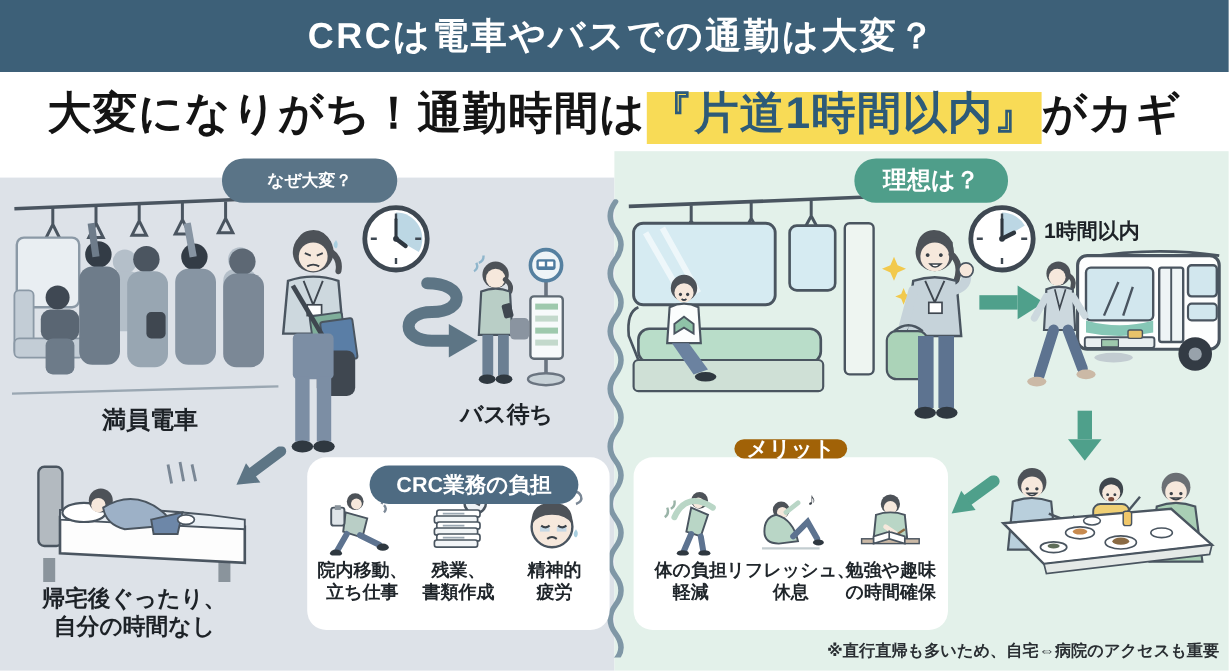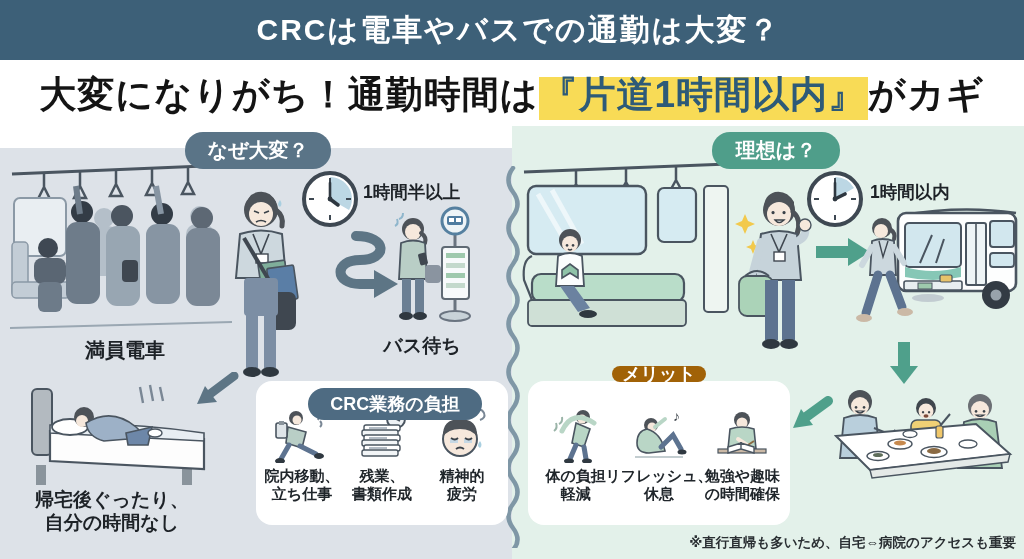--- a/index.html
+++ b/index.html
@@ -16,21 +16,21 @@
               align-items:center; justify-content:center; white-space:nowrap; }
   .headline span { font-size:37px; font-weight:900; color:#141414; letter-spacing:1px; }
   .headline .hl { color:#2d5a78;
      background:linear-gradient(180deg, rgba(248,219,86,0) 14%, #f8db56 14%); padding:0 2px; }
 
   .panel-left  { left:0;   top:148px; width:512px; height:411px; background:#dde2e8; }
   .panel-right { left:512px; top:126px; width:512px; height:433px; background:#e3f1ea; }
 
   .pill { display:flex; align-items:center; justify-content:center;
           color:#fff; font-weight:800; border-radius:18px; z-index:6; }
-  .pill-why   { left:185px; top:132px; width:146px; height:37px; background:#5a7487; font-size:20px; }
+  .pill-why   { left:185px; top:132px; width:146px; height:37px; background:#5a7487; font-size:14px; }
   .pill-ideal { left:712px; top:132px; width:128px; height:37px; background:#4f9e8a; font-size:20px; }
   .pill-burden{ left:308px; top:388px; width:174px; height:32px; background:#4e6b82; font-size:18px; border-radius:16px; }
   .pill-merit { left:612px; top:366px; width:94px;  height:16px; background:#a16207; font-size:18px; border-radius:16px; }
 
   .white-box { background:#fff; border-radius:16px; z-index:5; display:flex;
                justify-content:space-around; align-items:flex-start; padding:26px 6px 8px 6px; }
   .box-burden { left:256px; top:381px; width:252px; height:144px; }
   .box-merit  { left:528px; top:381px; width:262px; height:144px; }
   .box-item { display:flex; flex-direction:column; align-items:center; width:33%; }
   .box-item svg { width:56px; height:56px; }
@@ -140,21 +140,20 @@
   <svg class="abs" style="left:301px;top:170px;" width="58" height="58" viewBox="0 0 58 58">
     <circle cx="29" cy="29" r="26" fill="#fff" stroke="#3e4852" stroke-width="4"></circle>
     <path d="M29 29 L29 7 A22 22 0 0 1 48 40 Z" fill="#bcd7e4"></path>
     <g stroke="#3e4852" stroke-width="2">
       <path d="M29 8 v5 M29 45 v5 M8 29 h5 M45 29 h5"></path>
     </g>
     <path d="M29 29 L37 35" stroke="#2e3740" stroke-width="3.6" stroke-linecap="round"></path>
     <path d="M29 29 L29 13" stroke="#2e3740" stroke-width="2.6" stroke-linecap="round"></path>
     <circle cx="29" cy="29" r="2.4" fill="#2e3740"></circle>
   </svg>
-  <div class="abs scene-cap cap-clockL">1時間半以上</div>
 
   <svg class="abs" style="left:330px;top:228px;" width="80" height="92" viewBox="0 0 80 92">
     <path d="M26 8 C58 8 58 32 30 32 C4 32 4 56 30 56 L46 56" fill="none" stroke="#5d7585" stroke-width="10" stroke-linecap="round"></path>
     <polygon points="44,42 44,70 68,56" fill="#5d7585"></polygon>
   </svg>
 
   <svg class="abs" style="left:385px;top:203px;" width="95" height="134" viewBox="0 0 95 134">
     <path d="M70 30 V112" stroke="#6a7480" stroke-width="3"></path>
     <circle cx="70" cy="18" r="13" fill="#eef4f7" stroke="#5580a0" stroke-width="3"></circle>
     <rect x="62" y="13" width="16" height="9" rx="2" fill="#4f7ca0"></rect>

